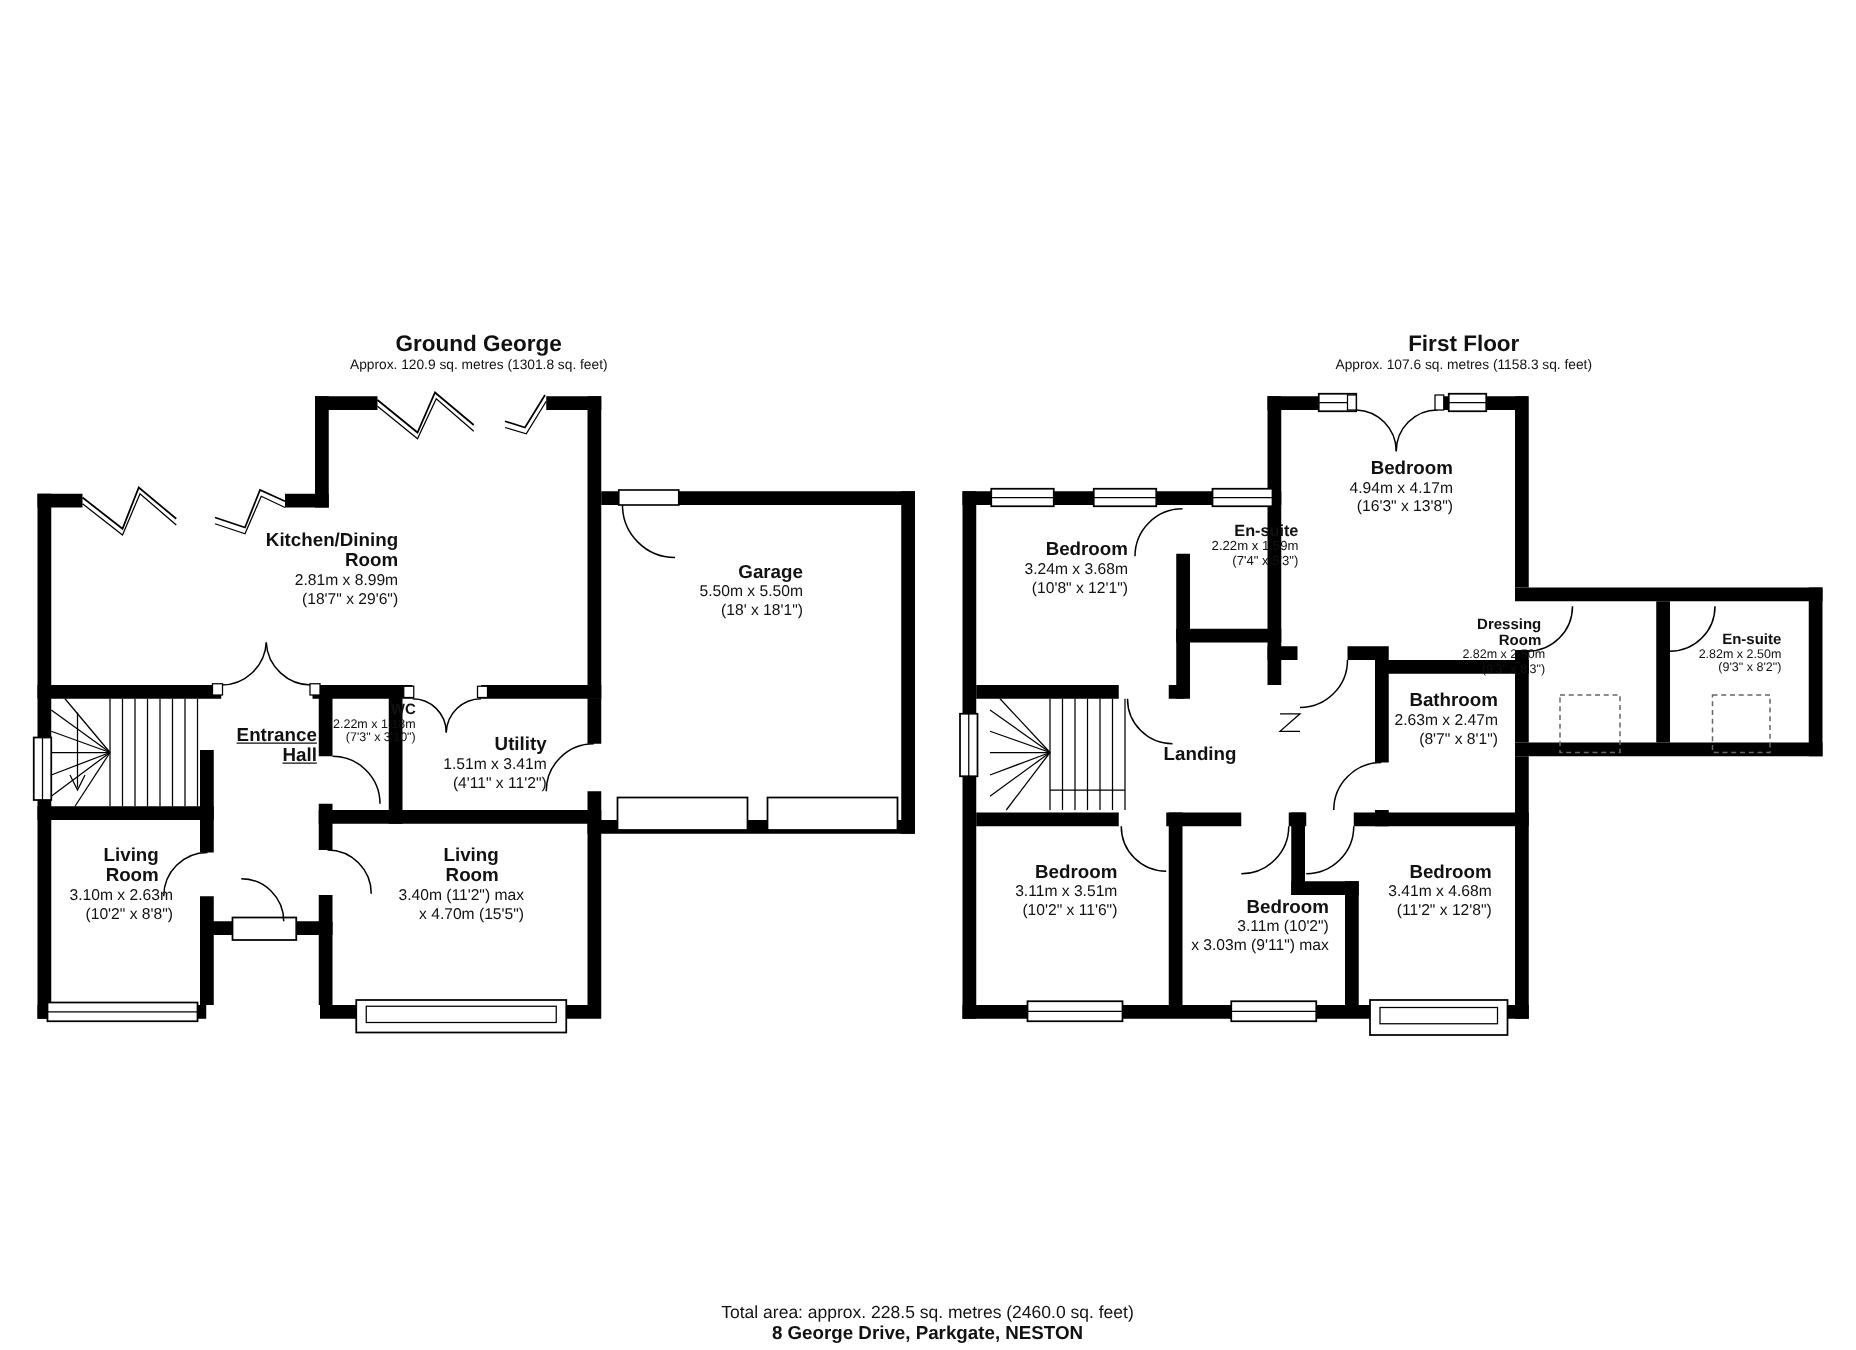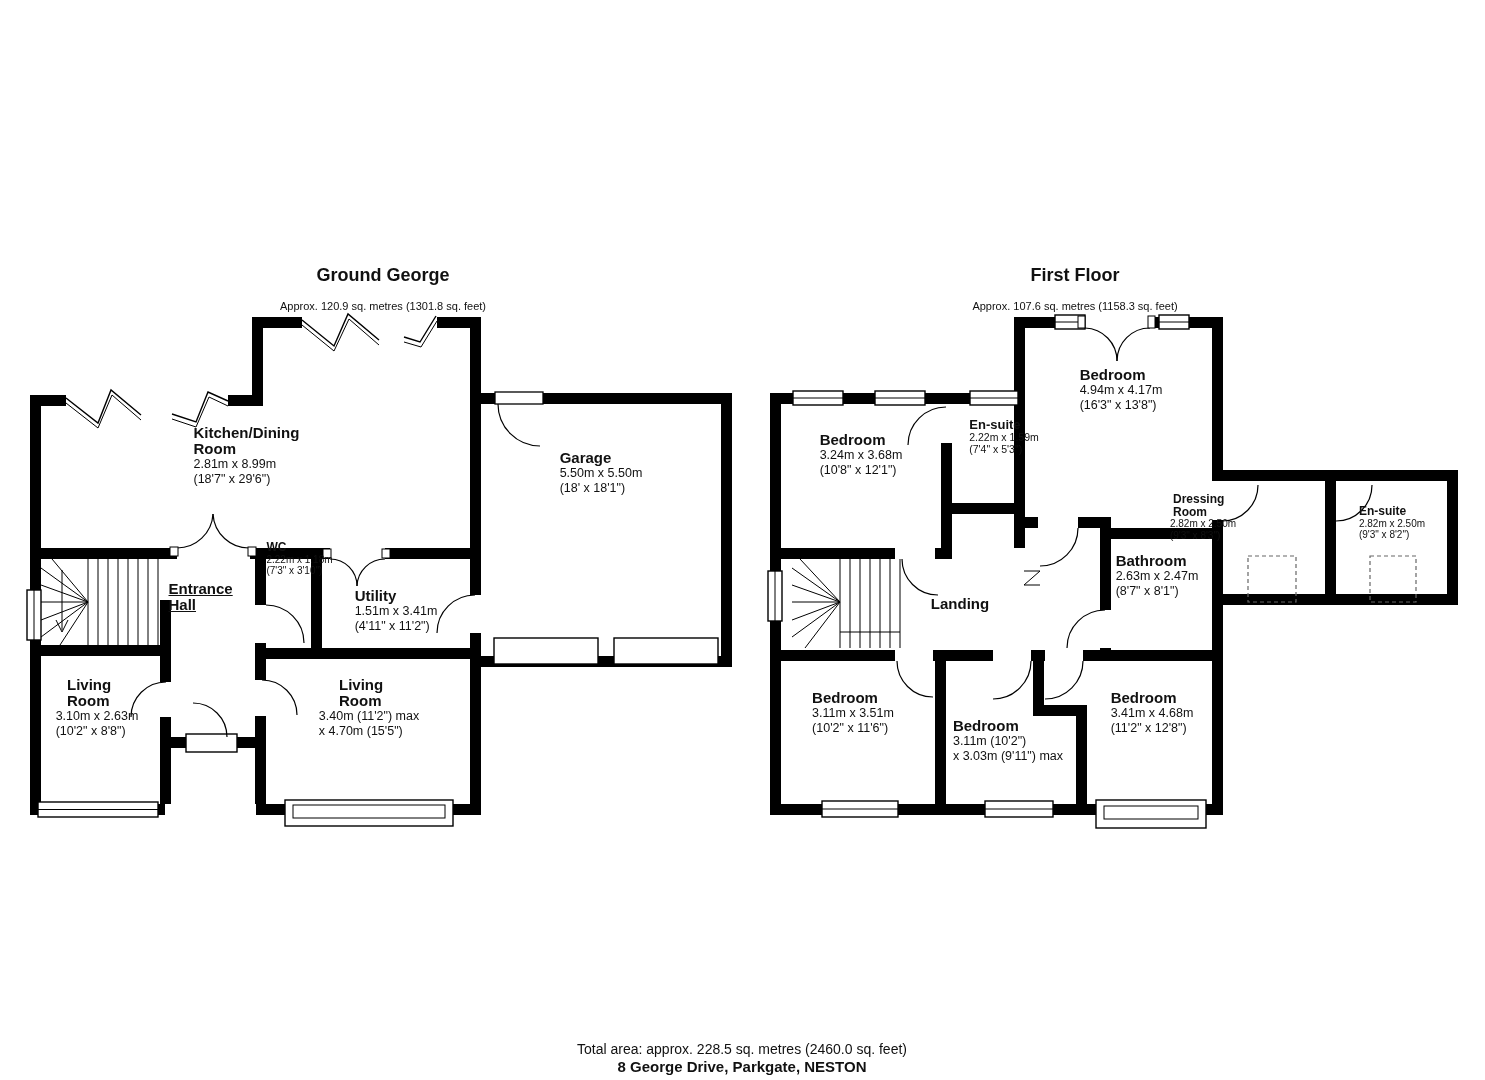--- a/index.html
+++ b/index.html
@@ -1,22 +1,22 @@
 <!DOCTYPE html>
 <html><head>
 <meta charset="utf-8">
 <style>
   html,body{margin:0;padding:0;background:#fff;}
   body{width:1485px;height:1080px;position:relative;overflow:hidden;
        font-family:"Liberation Sans", sans-serif;color:#111;}
   svg{position:absolute;left:0;top:0;}
   .floor-title{position:absolute;transform:translateX(-50%);text-align:center;white-space:nowrap;}
   .ft-main{font-size:18px;font-weight:bold;line-height:19px;}
-  .ft-sub{font-size:11px;line-height:13px;margin-top:15px;}
-  .lbl{position:absolute;transform:translateX(-50%);text-align:left;}
+  .ft-sub{font-size:11px;line-height:13px;margin-top:1px;}
+  .lbl{position:absolute;transform:translateX(-50%);text-align:right;}
   .lbl .nm{font-weight:bold;font-size:15px;line-height:16px;margin:0 auto;}
   .lbl .dm{font-size:12.5px;line-height:14.5px;}
   .lbl.med .nm{font-size:13px;line-height:13px;}
   .lbl.med .dm{font-size:10.5px;line-height:12px;}
   .lbl.small .nm{font-size:12px;line-height:12.5px;}
   .lbl.small .dm{font-size:10px;line-height:11.5px;}
   .footer{position:absolute;left:742px;transform:translateX(-50%);text-align:center;white-space:nowrap;}
   .f1{font-size:14px;line-height:17px;}
   .f2{font-size:15px;font-weight:bold;line-height:18px;}
 </style>
@@ -253,39 +253,39 @@
       <rect x="1248" y="556" width="48" height="46"></rect>
       <rect x="1370" y="556" width="46" height="46"></rect>
     </g>
   </g>
 </svg>
 
 <div class="floor-title" style="left:383px;top:266px;">
   <div class="ft-main">Ground George</div>
   <div class="ft-sub">Approx. 120.9 sq. metres (1301.8 sq. feet)</div>
 </div>
-<div class="floor-title" style="left:1075px;top:266px;">
+<div class="floor-title" style="left:1171px;top:266px;">
   <div class="ft-main">First Floor</div>
   <div class="ft-sub">Approx. 107.6 sq. metres (1158.3 sq. feet)</div>
 </div>
 
 <div class="lbl" style="left:256px;top:425px;">
   <div class="nm" style="max-width:125px;">Kitchen/Dining Room</div>
   <div class="dm">2.81m x 8.99m</div>
   <div class="dm">(18'7" x 29'6")</div>
 </div>
 <div class="lbl" style="left:601px;top:450px;">
   <div class="nm">Garage</div>
   <div class="dm">5.50m x 5.50m</div>
   <div class="dm">(18' x 18'1")</div>
 </div>
 <div class="lbl" style="left:211px;top:581px;text-decoration:underline;">
   <div class="nm" style="max-width:85px;">Entrance Hall</div>
 </div>
-<div class="lbl small" style="left:289px;top:541px;padding-left:21px;">
+<div class="lbl small" style="left:289px;top:561px;padding-left:21px;">
   <div class="nm">WC</div>
   <div class="dm">2.22m x 1.18m</div>
   <div class="dm">(7'3" x 3'10")</div>
 </div>
 <div class="lbl" style="left:396px;top:588px;">
   <div class="nm">Utility</div>
   <div class="dm">1.51m x 3.41m</div>
   <div class="dm">(4'11" x 11'2")</div>
 </div>
 <div class="lbl" style="left:97px;top:677px;">

